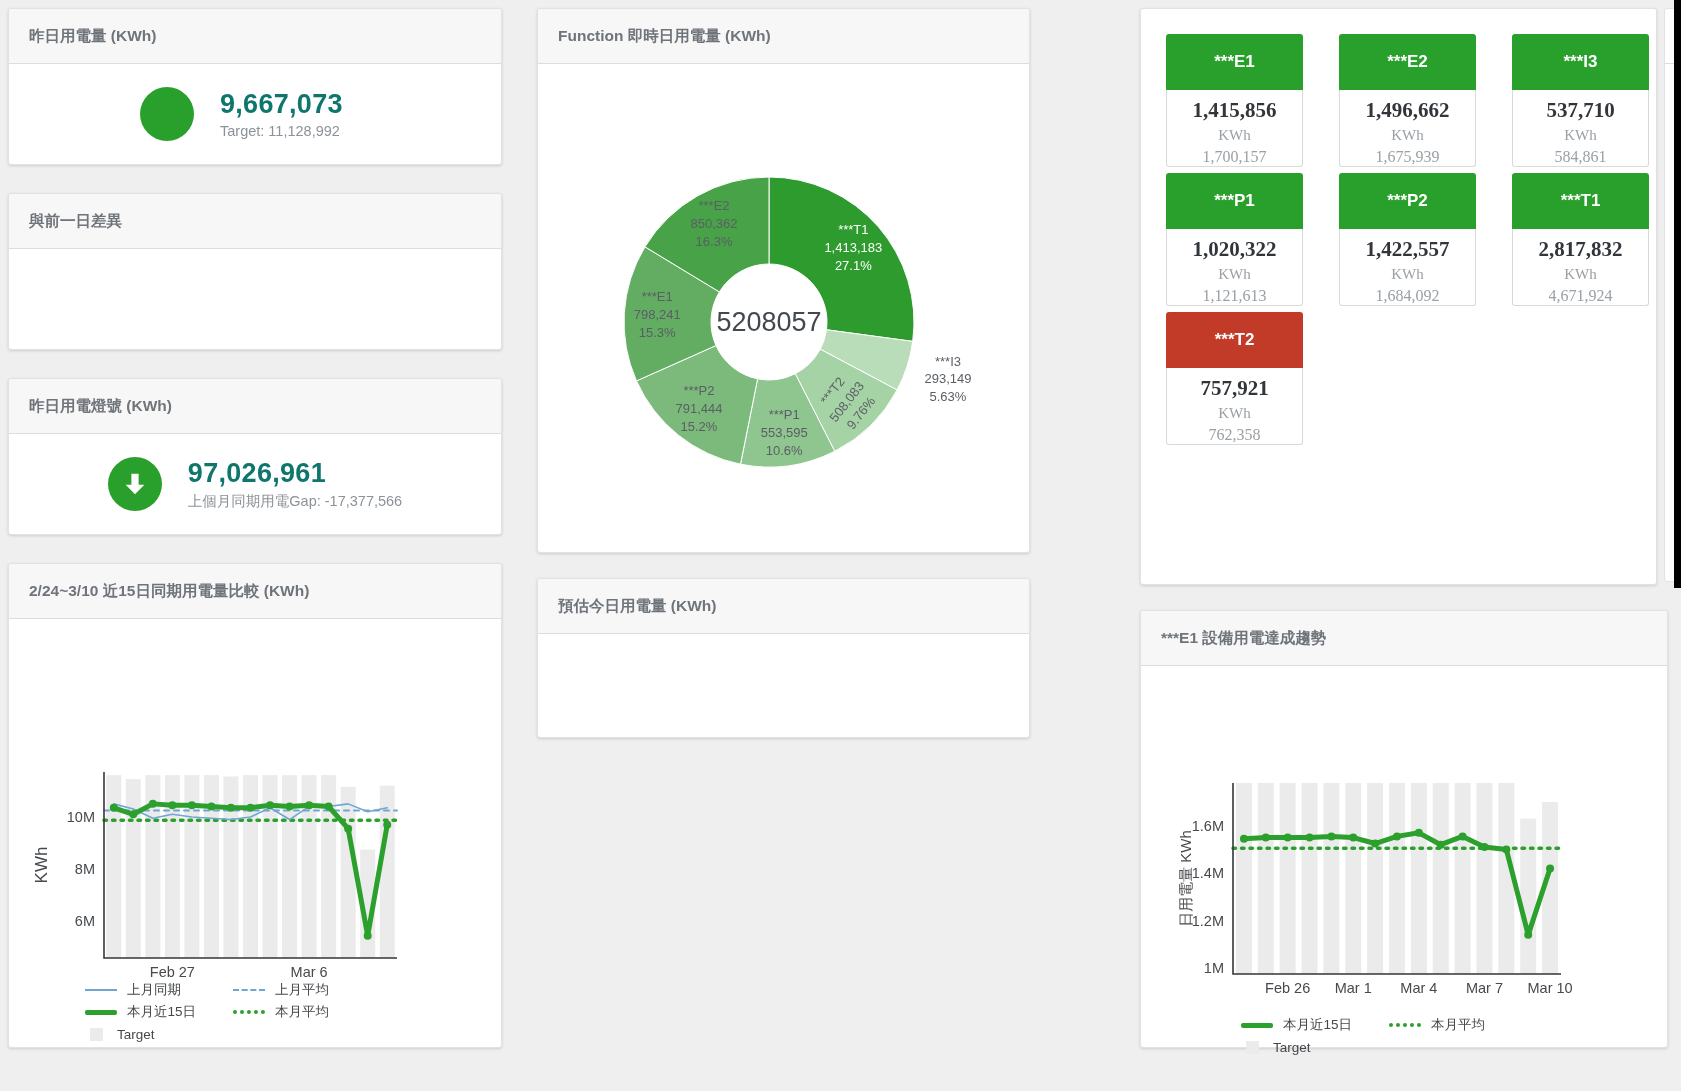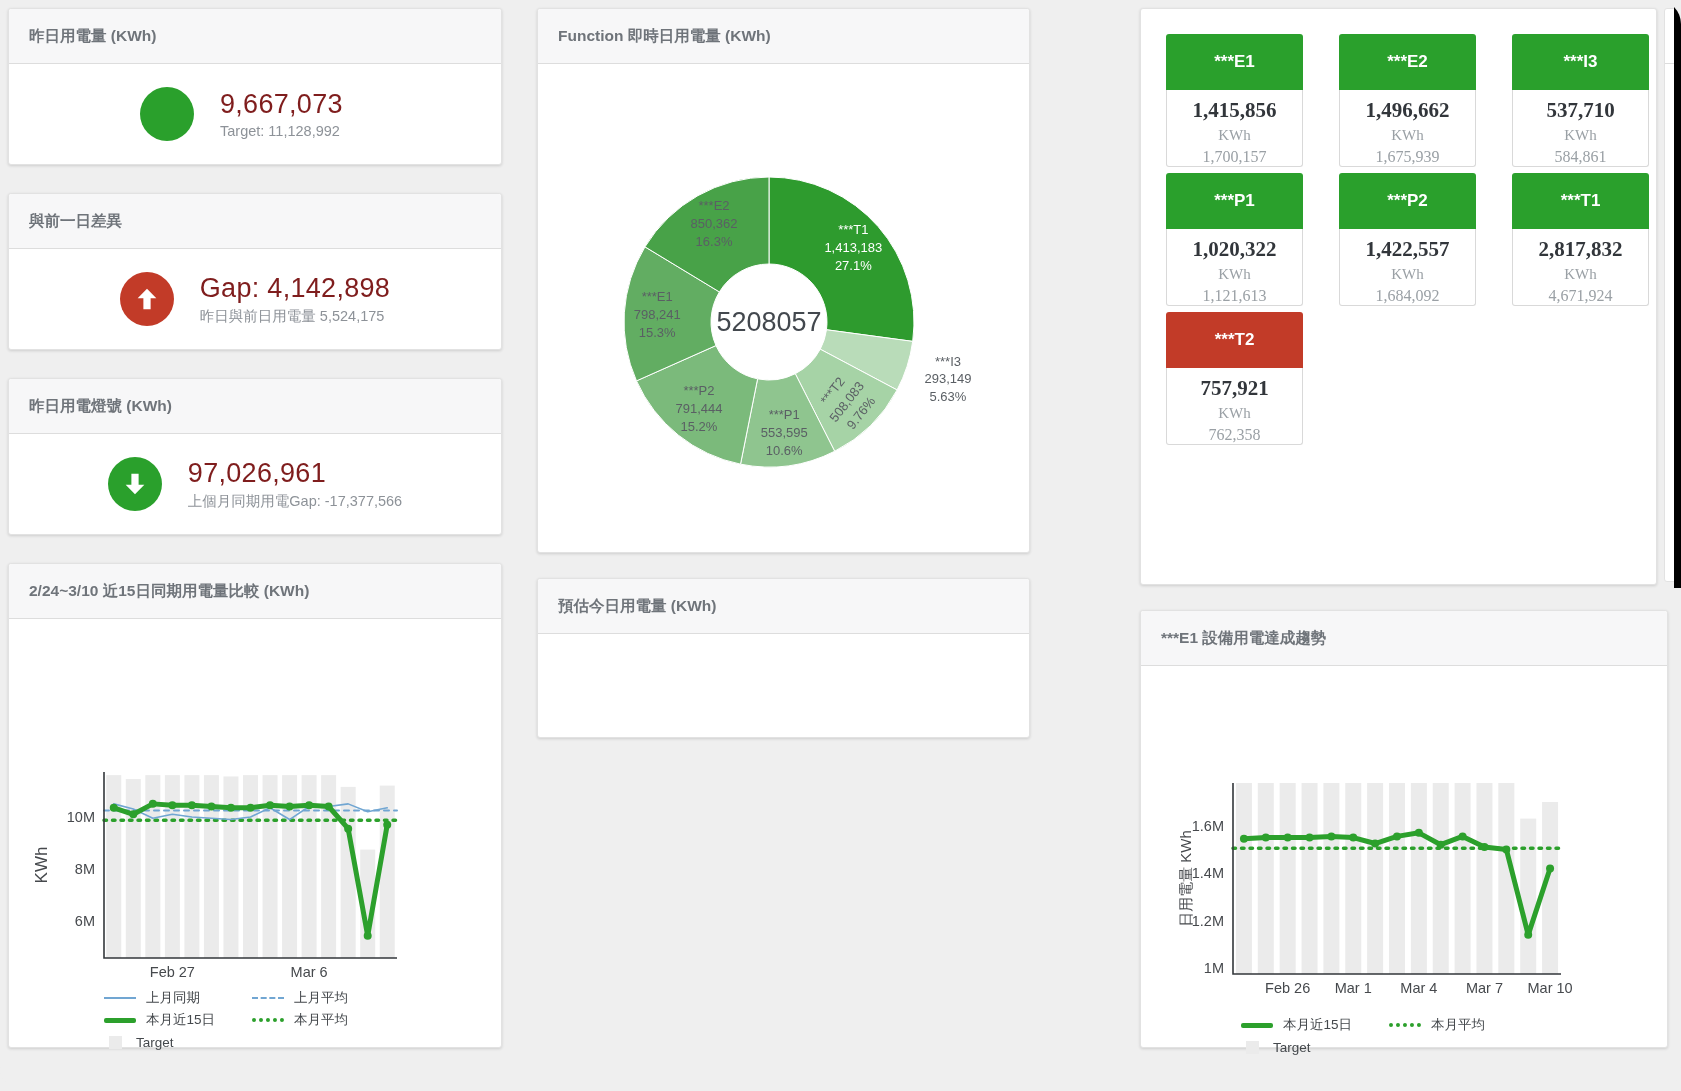--- a/index.html
+++ b/index.html
@@ -1,30 +1,30 @@
 <!DOCTYPE html>
 <html><head>
 <meta charset="utf-8">
 <style>
   html,body{margin:0;padding:0;background:#efefef;font-family:"Liberation Sans","DejaVu Sans",sans-serif;}
-  .dashboard{position:relative;width:1681px;height:1091px;background:#efefef;overflow:hidden;border-radius:24px;}
+  .dashboard{position:relative;width:1681px;height:1091px;background:#efefef;overflow:hidden;}
   .panel{position:absolute;background:#fff;border:1px solid #e2e2e2;border-radius:3px;
          box-shadow:0 1px 3px rgba(0,0,0,.14);box-sizing:border-box;}
   .panel-header{height:55px;background:#f7f7f8;border-bottom:1px solid #dddddd;
                 border-radius:3px 3px 0 0;box-sizing:border-box;}
   .panel-header h2{margin:0;padding:0 0 0 20px;line-height:54px;font-size:15.5px;
                    font-weight:700;color:#6f747a;white-space:nowrap;overflow:hidden;}
   .panel-body{position:relative;height:calc(100% - 55px);}
   
   .stat-row{display:flex;align-items:center;justify-content:center;gap:26px;height:100%;}
   .stat-row.right{justify-content:flex-end;padding-right:38px;}
   .circle{width:54px;height:54px;border-radius:50%;flex:0 0 auto;display:flex;
           align-items:center;justify-content:center;}
   .stat-text{min-width:150px;}
-  .stat-value{font-size:27px;font-weight:400;color:#7f1d1d;letter-spacing:.3px;}
+  .stat-value{font-size:27px;font-weight:700;color:#0f766e;letter-spacing:.3px;}
   .stat-sub{font-size:14.5px;color:#8d9298;margin-top:3px;}
   
   .tiles-grid{display:grid;grid-template-columns:repeat(3,137px);column-gap:36px;row-gap:6px;
               padding:25px 0 0 25px;}
   .tile{width:137px;}
   .tile-head{height:56px;border-radius:3px 3px 0 0;display:flex;align-items:center;
              justify-content:center;color:#fff;font-size:17px;font-weight:700;}
   .tile.green .tile-head{background:#2aa02c;}
   .tile.red .tile-head{background:#c23b28;}
   .tile-body{background:#fff;border:1px solid #d9d9d9;border-top:none;border-radius:0 0 3px 3px;
@@ -70,33 +70,20 @@
           <div class="stat-sub">Target: 11,128,992</div>
         </div>
       </div>
     </div>
   </section>
 
   <section class="panel" style="left:8px;top:193px;width:494px;height:157px;">
     <header class="panel-header">
       <h2>與前一日差異</h2>
     </header>
-    <div class="panel-body">
-      <div class="stat-row">
-        <span class="circle" style="background:#c23b28">
-          <svg width="28" height="28" viewBox="0 0 24 24">
-            <path d="M12 3.2 L20 11.4 H15.1 V20.8 H8.9 V11.4 H4 Z" fill="#ffffff"></path>
-          </svg>
-        </span>
-        <div class="stat-text">
-          <div class="stat-value">Gap: 4,142,898</div>
-          <div class="stat-sub">昨日與前日用電量 5,524,175</div>
-        </div>
-      </div>
-    </div>
   </section>
 
   <section class="panel" style="left:8px;top:378px;width:494px;height:157px;">
     <header class="panel-header">
       <h2>昨日用電燈號 (KWh)</h2>
     </header>
     <div class="panel-body">
       <div class="stat-row">
         <span class="circle" style="background:#2aa02c">
           <svg width="28" height="28" viewBox="0 0 24 24" style="transform:rotate(180deg)">
@@ -154,21 +141,21 @@
             <circle cx="378.23333333333335" cy="205.76966292134836" r="4" fill="#2ca02c"></circle>
             <path d="M95 153 L95 339 L388 339" fill="none" stroke="#33373b" stroke-width="1.6"></path>
             <text x="86" y="307.4269662921348" text-anchor="end" font-size="14.5" fill="#46494d">6M</text>
             <text x="86" y="255.17977528089887" text-anchor="end" font-size="14.5" fill="#46494d">8M</text>
             <text x="86" y="202.93258426966293" text-anchor="end" font-size="14.5" fill="#46494d">10M</text>
             <text x="163.36666666666667" y="358" text-anchor="middle" font-size="14.5" fill="#46494d">Feb 27</text>
             <text x="300.1" y="358" text-anchor="middle" font-size="14.5" fill="#46494d">Mar 6</text>
             <text x="38" y="246" text-anchor="middle" font-size="17" fill="#46494d" transform="rotate(-90 38 246)">KWh</text>
           </svg>
         </div>
-      <div class="legend" style="top:368px;padding-left:95px;" id="compare-legend">
+      <div class="legend" style="top:360px;padding-left:76px;" id="compare-legend">
           <div class="legend-row">
             <div class="legend-item">
               <span class="sample s-line-blue"></span>
               <span class="legend-label">上月同期</span>
             </div>
             <div class="legend-item">
               <span class="sample s-dash-blue"></span>
               <span class="legend-label">上月平均</span>
             </div>
           </div>

